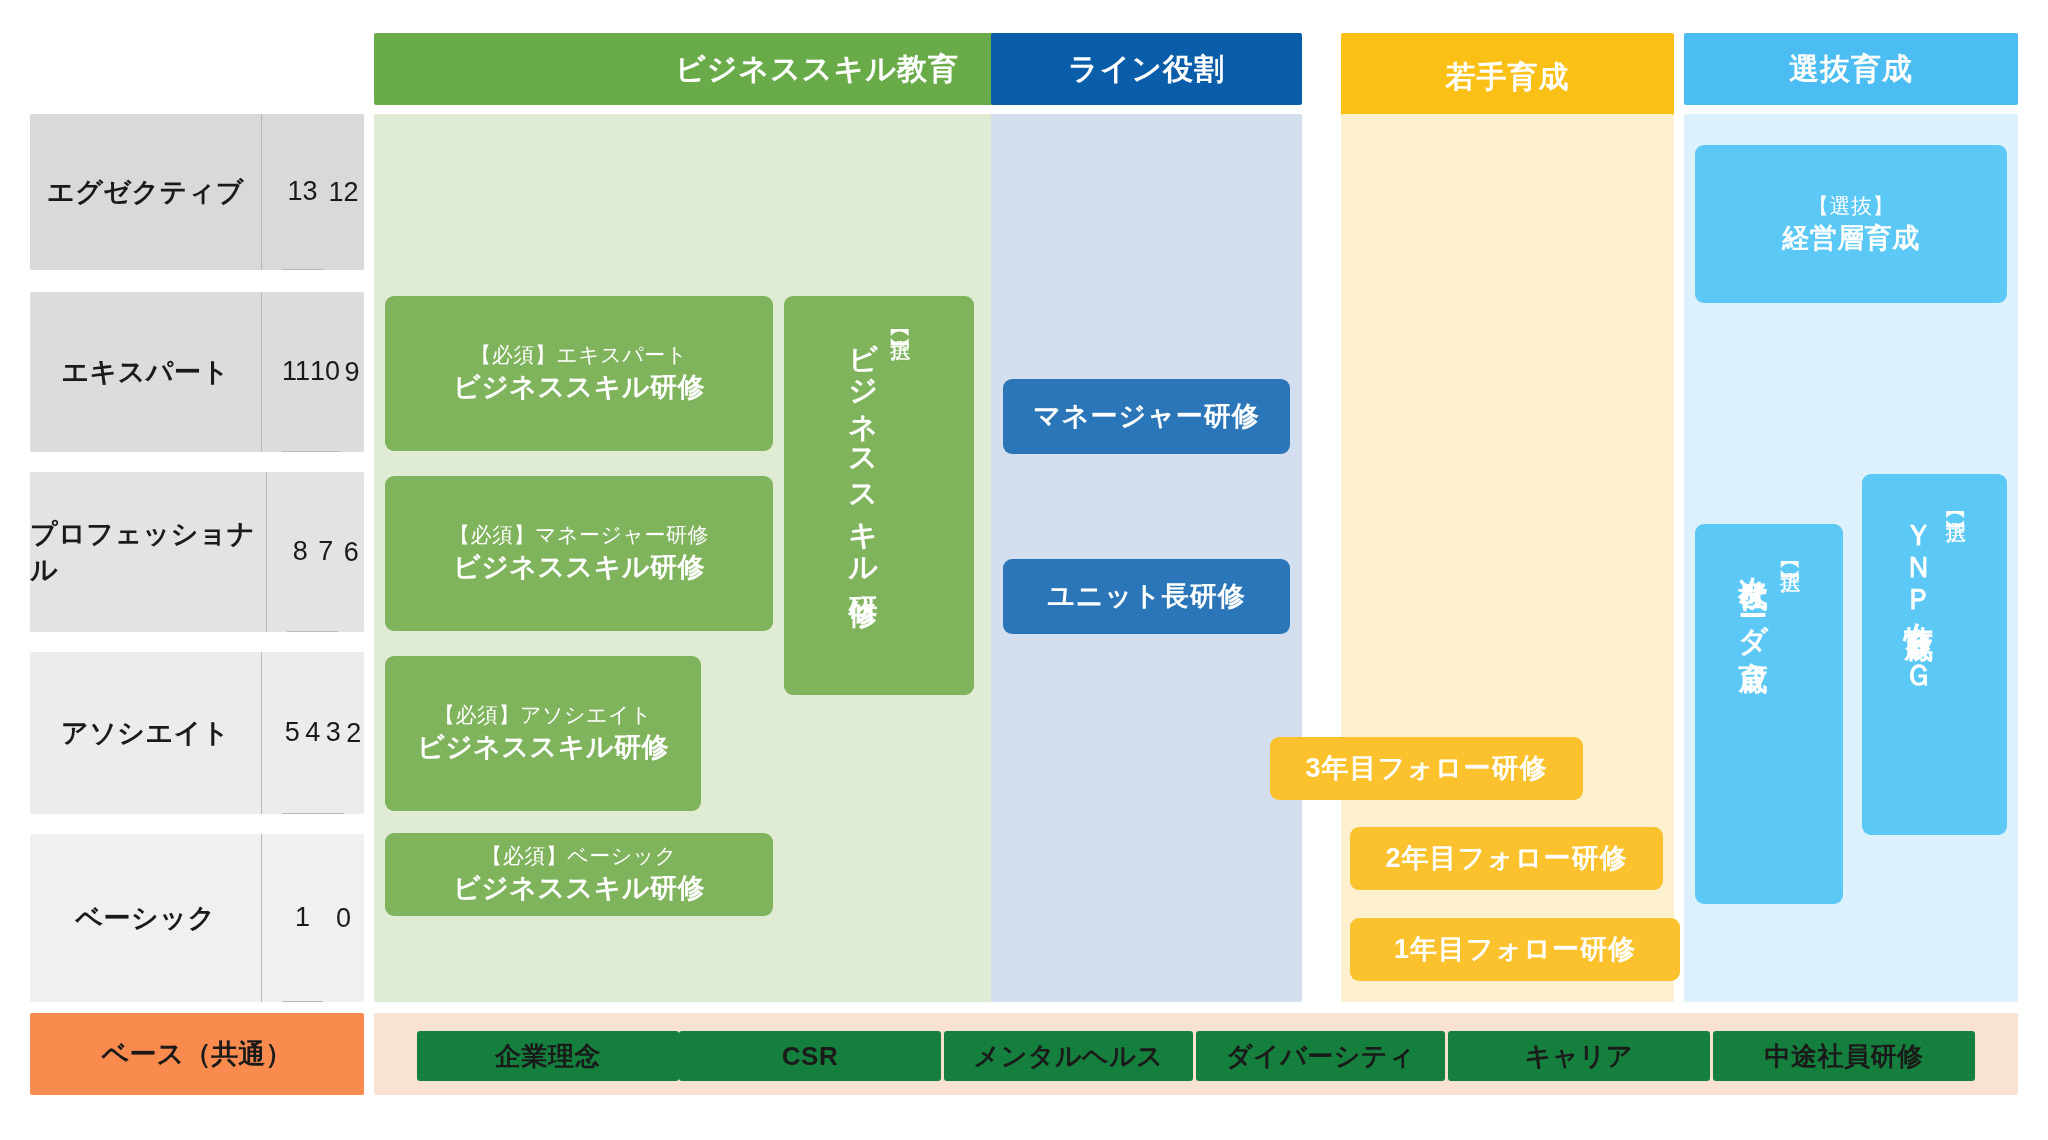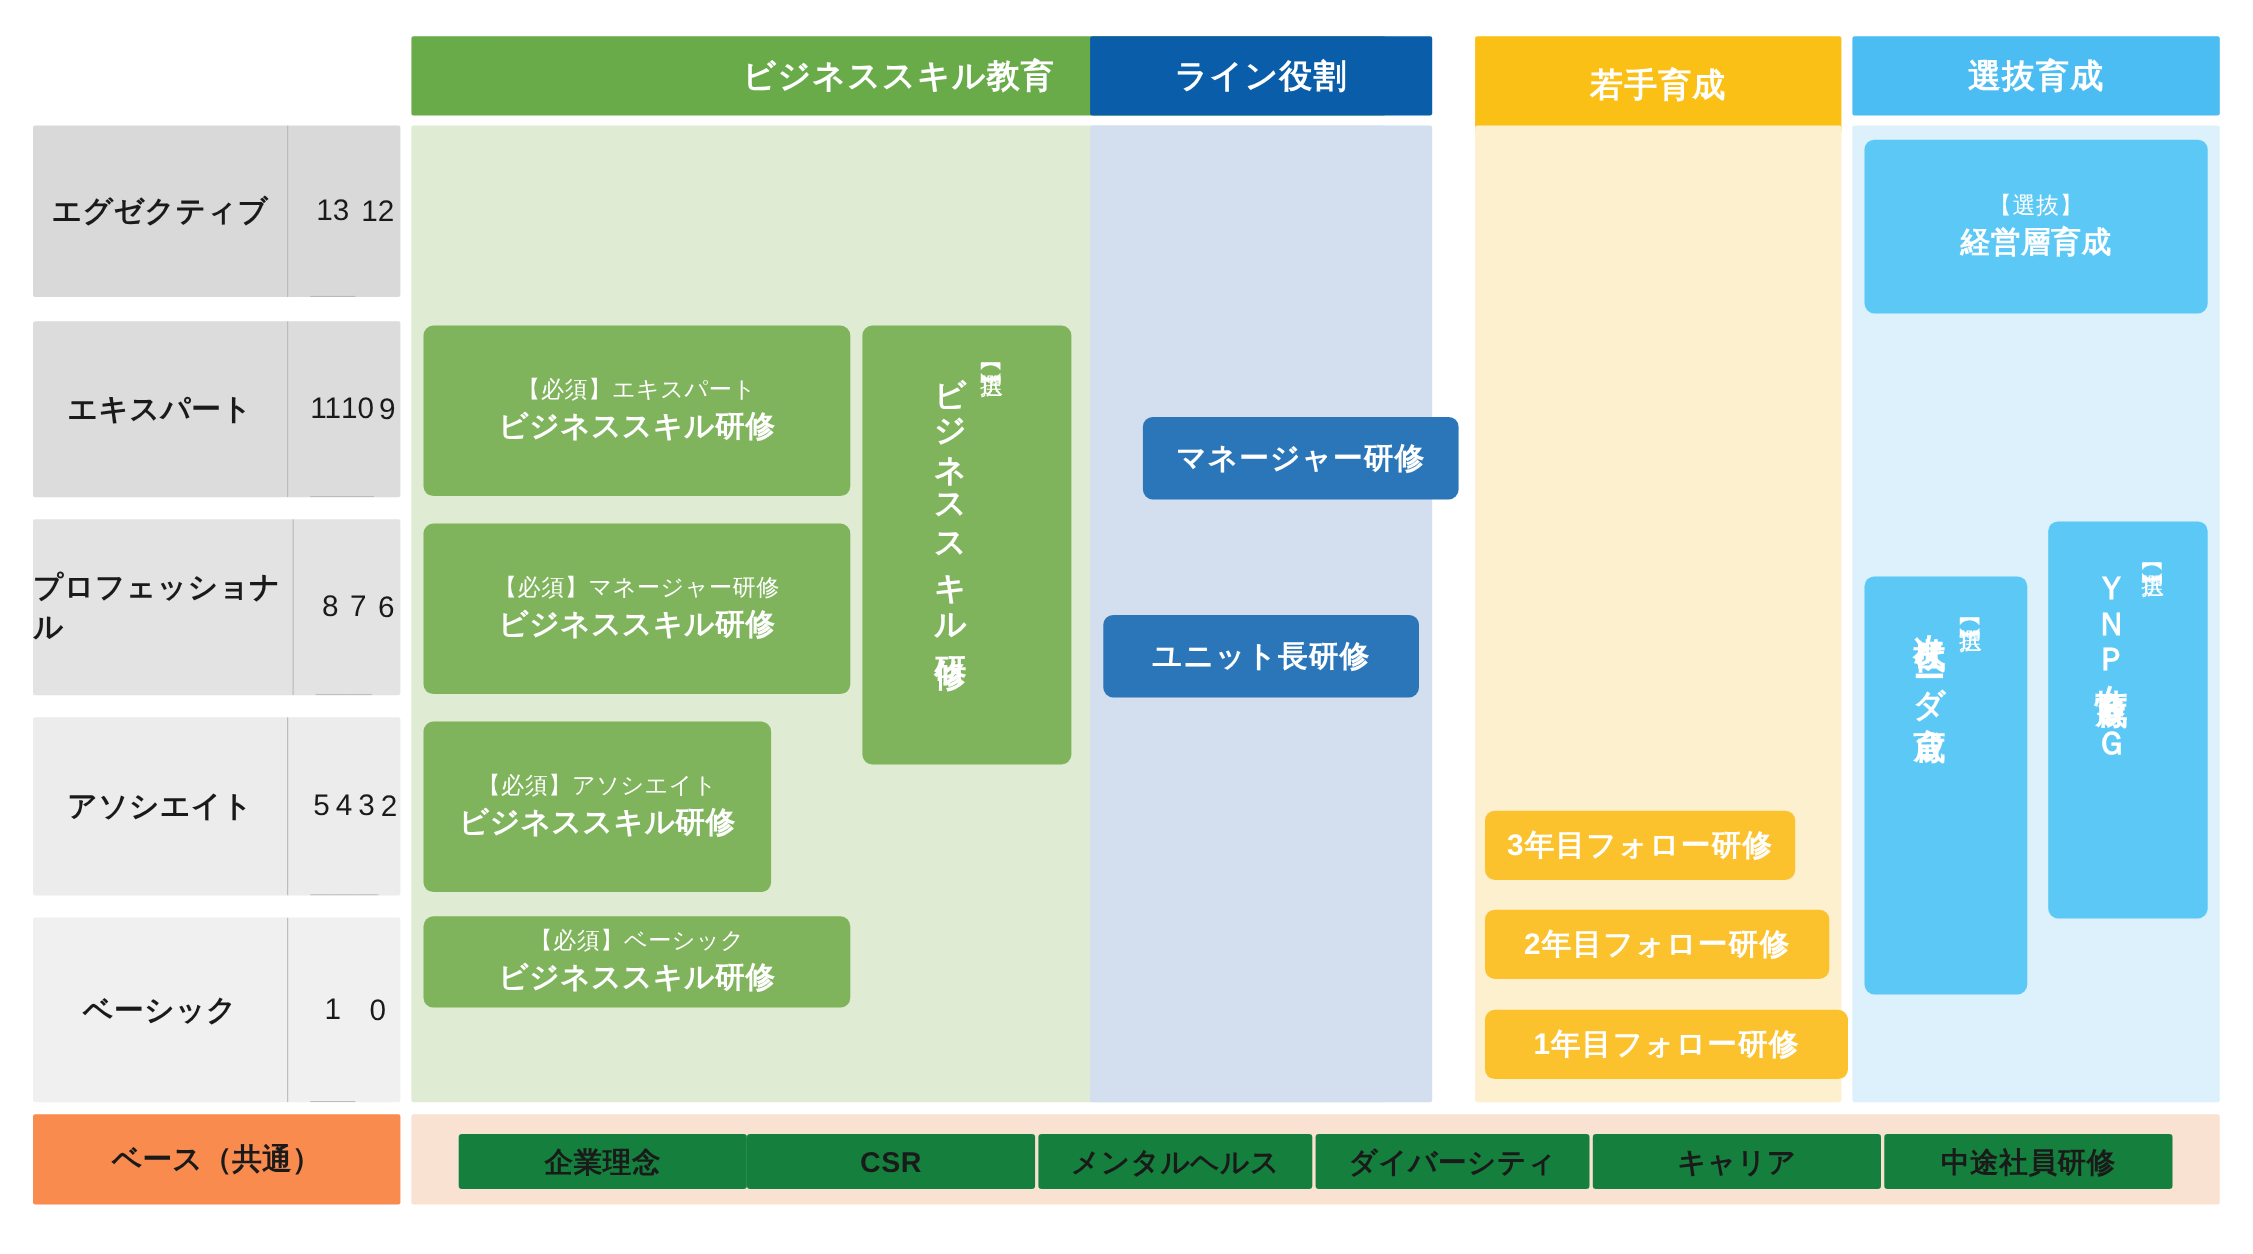--- a/index.html
+++ b/index.html
@@ -236,49 +236,49 @@
 
   <div class="abs chip-vert chip-green" style="left:784px; top:296px; width:190px; height:399px;">
     <span class="vsub">【選択】</span>
     <span class="vmain">ビジネススキル研修</span>
   </div>
 
   <div class="abs col-header" style="left:991px; top:33px; width:311px; height:72px; background:#0a5da8;">ライン役割</div>
 
   <div class="abs col-panel" style="left:991px; top:114px; width:311px; height:888px; background:#d3dfee;"></div>
 
-  <div class="abs chip chip-blue" style="left:1003px; top:379px; width:287px; height:75px;margin-left:36px;">
+  <div class="abs chip chip-blue" style="left:1003px; top:379px; width:287px; height:75px;">
     <span class="solo">マネージャー研修</span>
   </div>
 
   <div class="abs chip chip-blue" style="left:1003px; top:559px; width:287px; height:75px;">
     <span class="solo">ユニット長研修</span>
   </div>
 
   <div class="abs col-header" style="left:1341px; top:33px; width:333px; height:88px; background:#fbc015;">若手育成</div>
 
   <div class="abs col-panel" style="left:1341px; top:114px; width:333px; height:888px; background:#fdf0cf;"></div>
 
-  <div class="abs chip chip-yellow" style="left:1350px; top:737px; width:282px; height:63px;">
+  <div class="abs chip chip-yellow" style="left:1270px; top:737px; width:313px; height:63px;">
     <span class="solo">3年目フォロー研修</span>
   </div>
 
   <div class="abs chip chip-yellow" style="left:1350px; top:827px; width:313px; height:63px;">
     <span class="solo">2年目フォロー研修</span>
   </div>
 
   <div class="abs chip chip-yellow" style="left:1350px; top:918px; width:330px; height:63px;">
     <span class="solo">1年目フォロー研修</span>
   </div>
 
   <div class="abs col-header" style="left:1684px; top:33px; width:334px; height:72px; background:#4cbdf2;">選抜育成</div>
 
   <div class="abs col-panel" style="left:1684px; top:114px; width:334px; height:888px; background:#dcf1fc;"></div>
 
-  <div class="abs chip chip-cyan" style="left:1695px; top:127px; width:312px; height:158px;">
+  <div class="abs chip chip-cyan" style="left:1695px; top:145px; width:312px; height:158px;">
     <span class="sub">【選抜】</span>
     <span class="main">経営層育成</span>
   </div>
 
   <div class="abs chip-vert chip-cyan" style="left:1695px; top:524px; width:148px; height:380px; padding-top:30px;">
     <span class="vsub">【選択】</span>
     <span class="vmain">次世代リーダ育成</span>
   </div>
 
   <div class="abs chip-vert chip-cyan" style="left:1862px; top:474px; width:145px; height:361px; padding-top:30px;">

